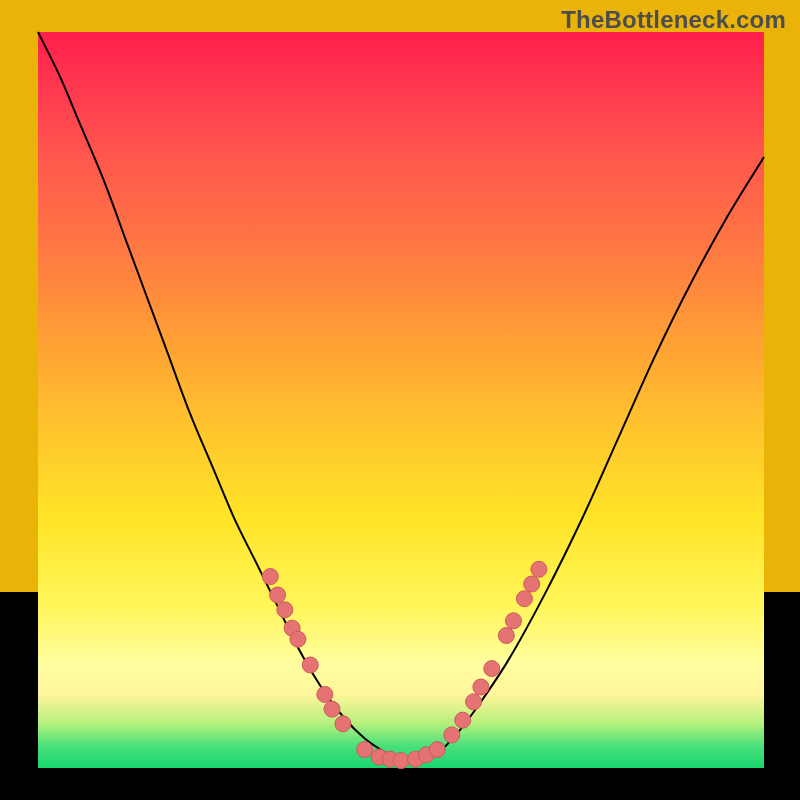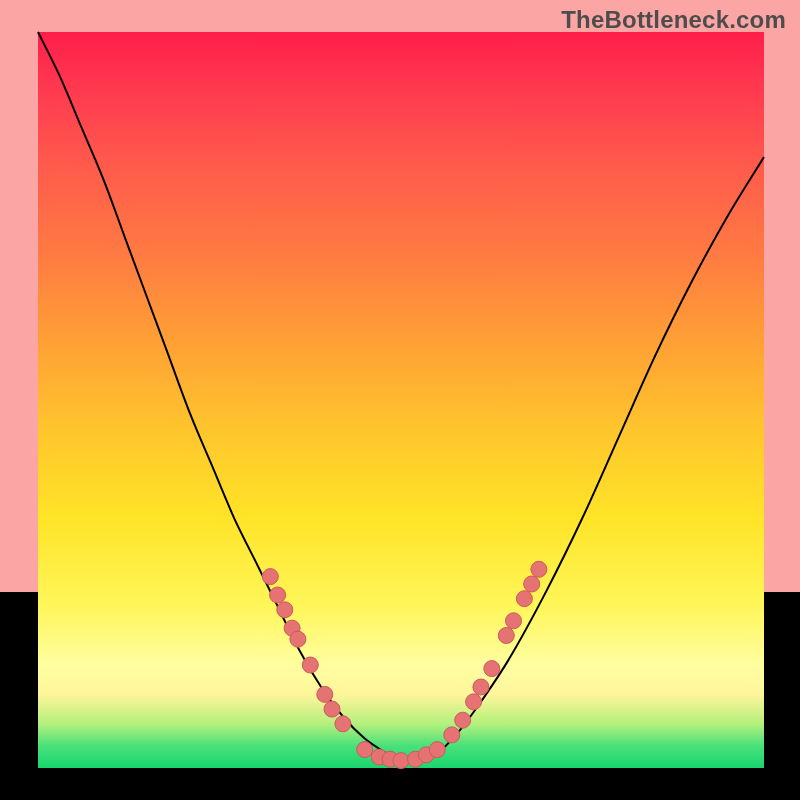--- a/index.html
+++ b/index.html
@@ -9,21 +9,21 @@
     height: 800px;
     background: #000;
     overflow: hidden;
   }
   .frame {
     position: absolute;
     left: 0;
     top: 0;
     width: 800px;
     height: 592px;
-    background: #fca5a5;
+    background: #eab308;
   }
   .plot-area {
     position: absolute;
     left: 38px;
     top: 32px;
     width: 726px;
     height: 736px;
     
     background: linear-gradient(to bottom,
       #ff1e4a 0%,

